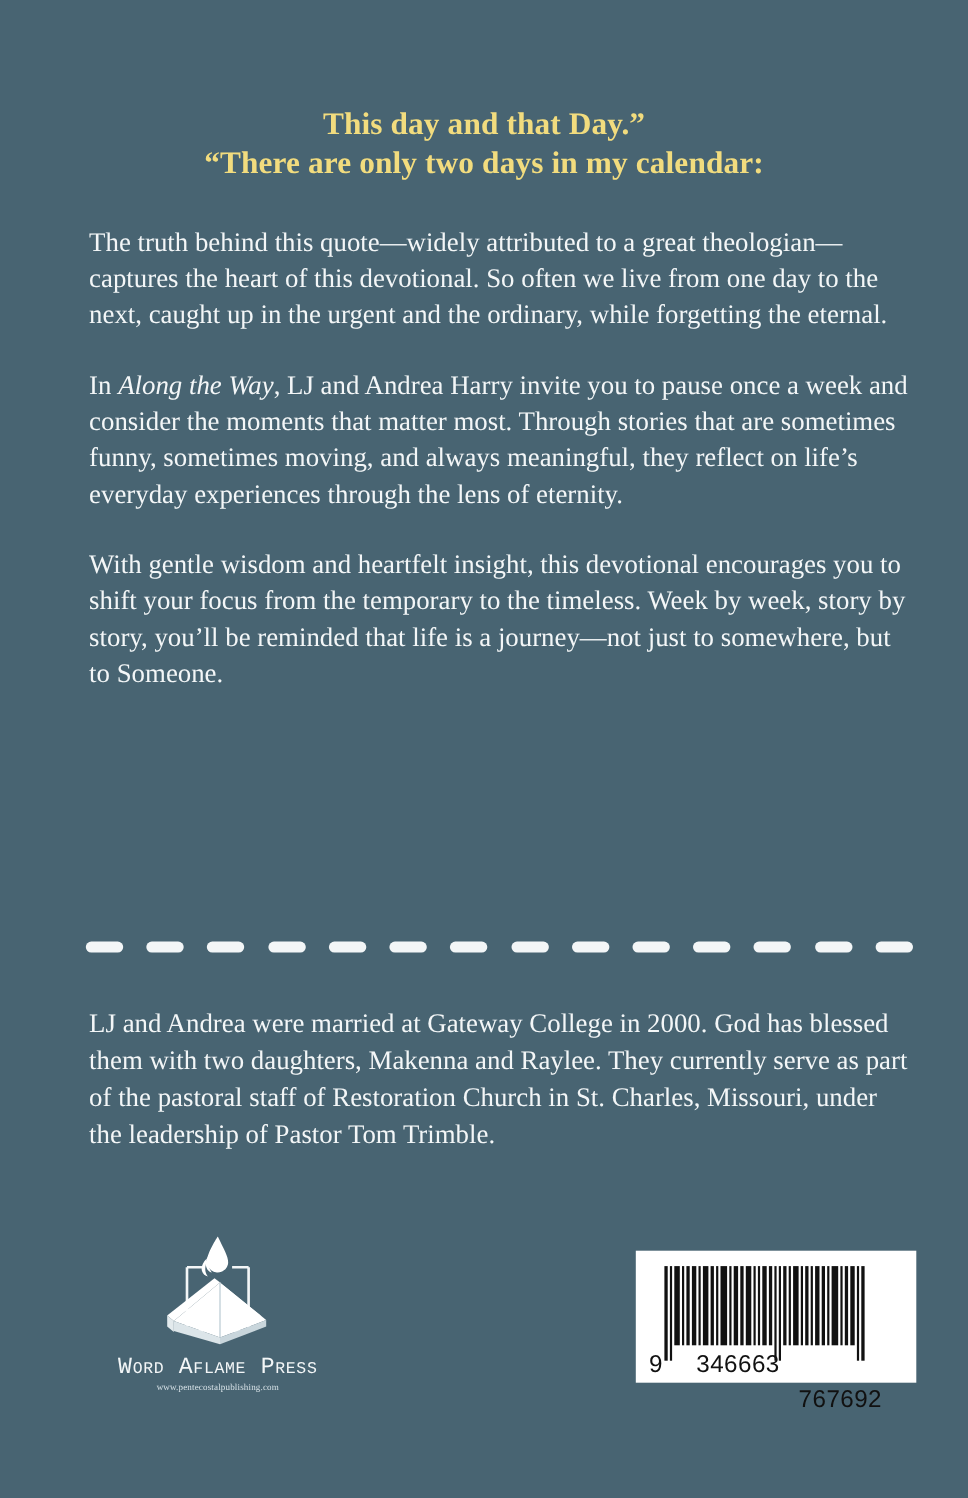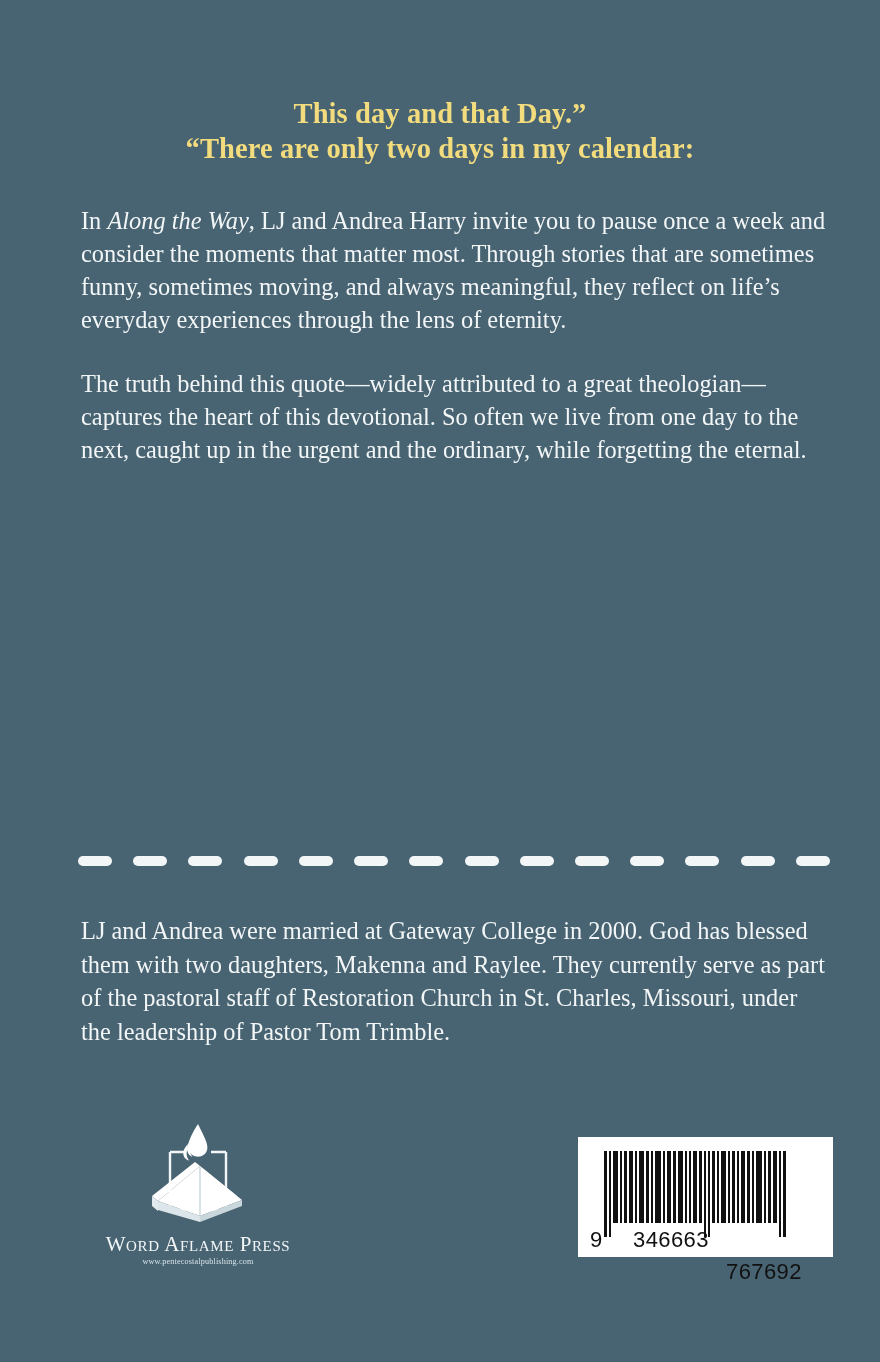--- a/index.html
+++ b/index.html
@@ -93,21 +93,21 @@
     text-align: center;
   }
   .publisher .mark {
     width: 120px;
     height: 110px;
     margin: 0 auto 4px auto;
     display: block;
   }
   .publisher .pub-name {
     color: #F3F6F7;
-    font-family: Liberation Serif, serif;
+    font-family: Liberation Mono, monospace;
     font-size: 21px;
     letter-spacing: 0.6px;
     font-variant: small-caps;
     text-transform: capitalize;
     white-space: nowrap;
     line-height: 24px;
   }
   .publisher .pub-url {
     color: #D7E2E7;
     font-family: Liberation Serif, serif;
@@ -172,22 +172,23 @@
 <body>
 
 <div class="cover">
 
   <div class="headline">
     <span class="hl-line">This day and that Day.”</span>
     <span class="hl-line">“There are only two days in my calendar:</span>
   </div>
 
   <div class="body-copy">
+    <p class="para">The truth behind this quote—widely attributed to a great theologian—captures the heart of this devotional. So often we live from one day to the next, caught up in the urgent and the ordinary, while forgetting the eternal.</p>
     <p class="para"><span>In </span><em>Along the Way</em><span>, LJ and Andrea Harry invite you to pause once a week and consider the moments that matter most. Through stories that are sometimes funny, sometimes moving, and always meaningful, they reflect on life’s everyday experiences through the lens of eternity.</span></p>
-    <p class="para">The truth behind this quote—widely attributed to a great theologian—captures the heart of this devotional. So often we live from one day to the next, caught up in the urgent and the ordinary, while forgetting the eternal.</p>
+    <p class="para">With gentle wisdom and heartfelt insight, this devotional encourages you to shift your focus from the temporary to the timeless. Week by week, story by story, you’ll be reminded that life is a journey—not just to somewhere, but to Someone.</p>
   </div>
 
   <div class="divider">
     <span class="dash"></span>
     <span class="dash"></span>
     <span class="dash"></span>
     <span class="dash"></span>
     <span class="dash"></span>
     <span class="dash"></span>
     <span class="dash"></span>

